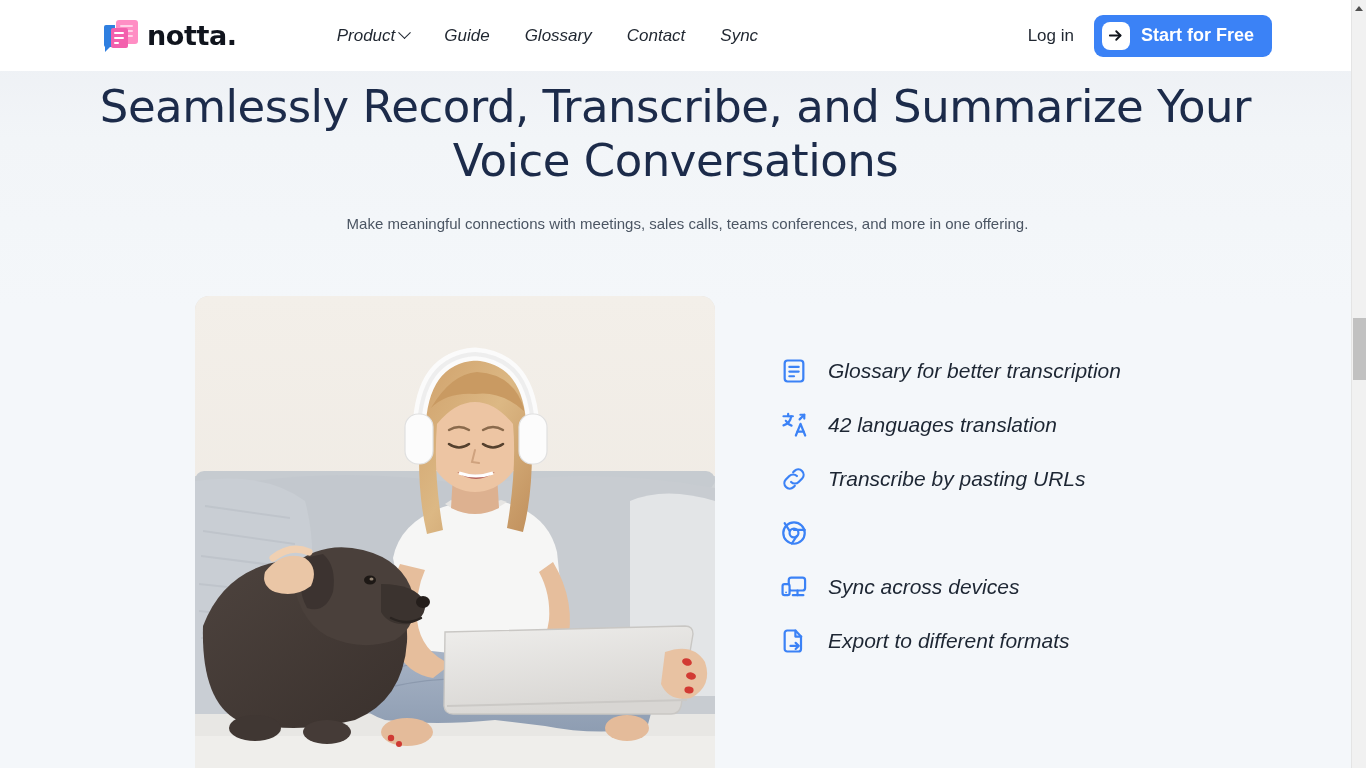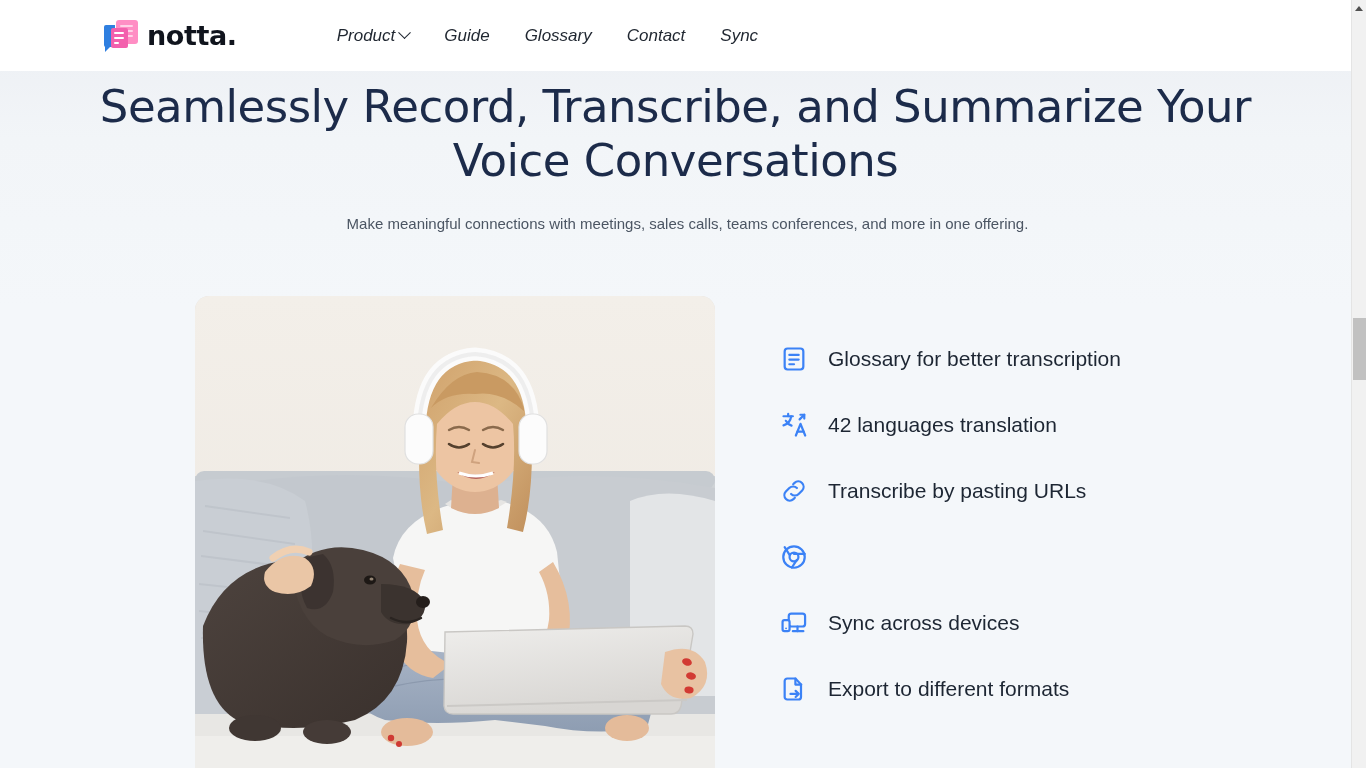--- a/index.html
+++ b/index.html
@@ -230,24 +230,25 @@
     border-radius: 14px 14px 0 0;
     overflow: hidden;
     flex: 0 0 auto;
     background: #e7e3de;
   }
   #hero-photo svg { display: block; }
 
   
   #feature-list {
     margin-left: 64px;
-    margin-top: 48px;
+    margin-top: 60px;
     display: flex;
     flex-direction: column;
-    gap: 36px;
+    gap: 24px;
+    font-style: italic;
   }
   .feature-item {
     display: flex;
     align-items: center;
     gap: 19px;
     cursor: default;
   }
   .feature-icon {
     width: 30px; height: 30px;
     flex: 0 0 auto;
@@ -318,20 +319,32 @@
       <span class="nav-link">
         <span>Product</span>
         <i class="chev"></i>
       </span>
       <span class="nav-link">Guide</span>
       <span class="nav-link">Glossary</span>
       <span class="nav-link">Contact</span>
       <span class="nav-link">Sync</span>
     </nav>
 
+    <div id="header-right">
+      <span id="login-link">Log in</span>
+      <button id="cta-button">
+        <span class="cta-arrow-box">
+          <svg width="17" height="17" viewBox="0 0 24 24" fill="none" stroke="#11151c" stroke-width="2.6" stroke-linecap="round" stroke-linejoin="round">
+            <line x1="4" y1="12" x2="19" y2="12"></line>
+            <polyline points="13 6 19 12 13 18"></polyline>
+          </svg>
+        </span>
+        <span id="cta-label">Start for Free</span>
+      </button>
+    </div>
   </div>
 
   <h1 id="hero-title">Seamlessly Record, Transcribe, and Summarize Your Voice Conversations</h1>
   <p id="hero-subtitle">Make meaningful connections with meetings, sales calls, teams conferences, and more in one offering.</p>
 
   <div id="hero-row">
 
     <div id="hero-photo">
       <svg width="520" height="472" viewBox="0 0 520 472" xmlns="http://www.w3.org/2000/svg">
         <defs>

